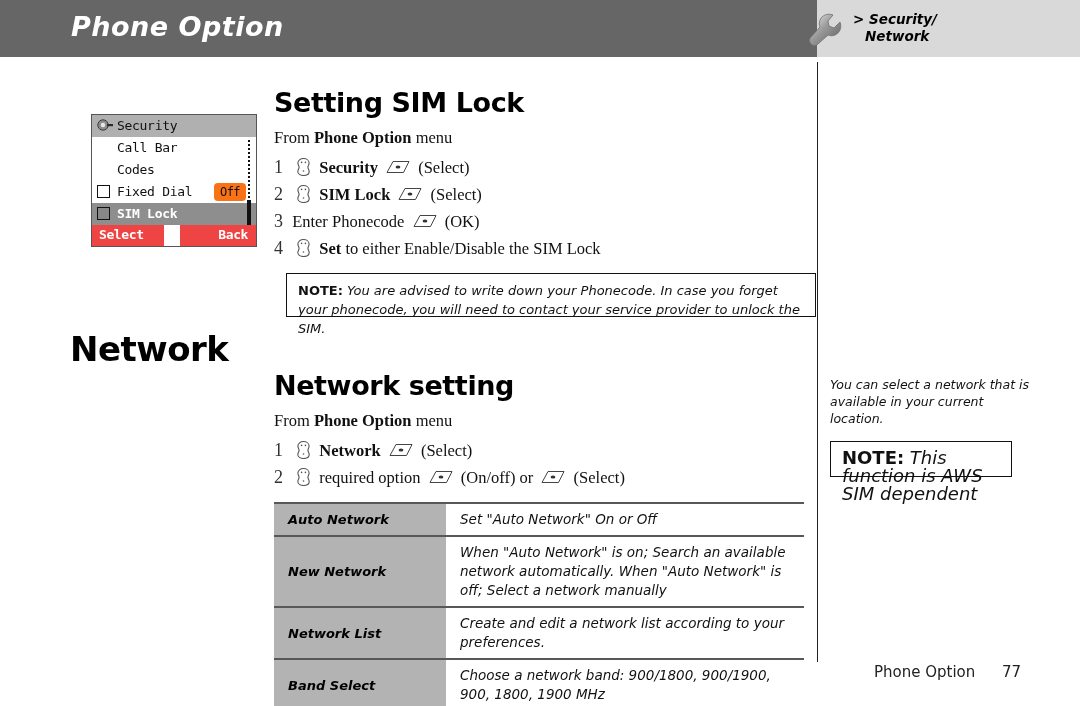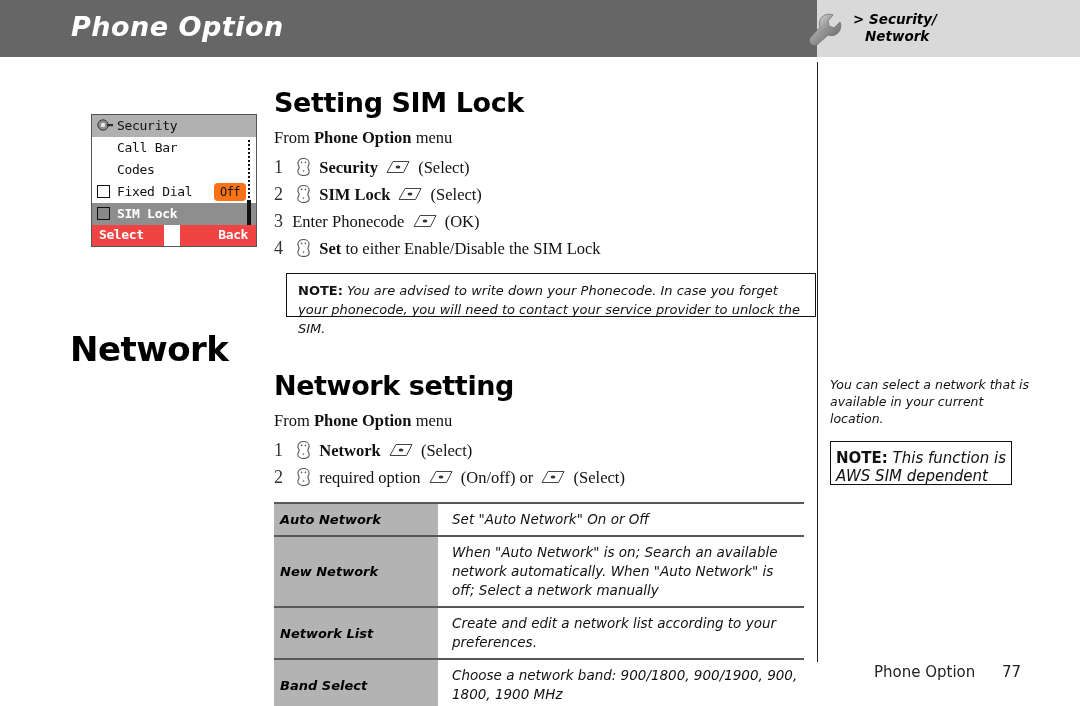--- a/index.html
+++ b/index.html
@@ -207,23 +207,23 @@
     position: absolute; left: 830px; top: 376px;
     width: 200px;
     font-family: "DejaVu Sans", sans-serif;
     font-style: italic;
     font-size: 12.5px;
     color: #111;
     line-height: 17px;
   }
   #note-aws {
     position: absolute; left: 830px; top: 441px;
-    width: 182px; height: 44px;
-    font-size: 15px; line-height: 18px;
-    padding: 7px 5px;
+    width: 182px; height: 36px;
+    font-size: 18px; line-height: 18px;
+    padding: 7px 11px;
   }
 
   
   .tbl {
     position: absolute; left: 274px; top: 502px;
     width: 530px;
     border-collapse: collapse;
     font-family: "DejaVu Sans", sans-serif;
     font-style: italic;
   }
@@ -232,21 +232,21 @@
     vertical-align: middle;
     padding: 6px 0;
   }
   .tbl tr:last-child td { border-bottom: 2px solid #585858; }
   .tbl td.k {
     width: 158px;
     background: #b3b3b3;
     font-weight: bold;
     font-size: 13px;
     color: #000;
-    padding-left: 6px;
+    padding-left: 14px;
     border-right: 1px solid #ffffff;
   }
   .tbl td.v {
     font-size: 13.5px;
     color: #111;
     line-height: 19px;
     padding-left: 13px;
     padding-right: 6px;
   }
 

